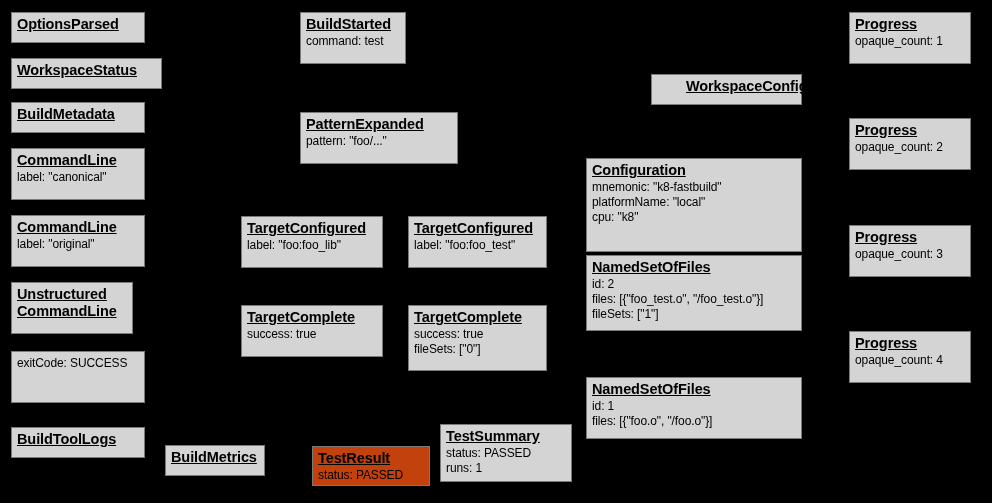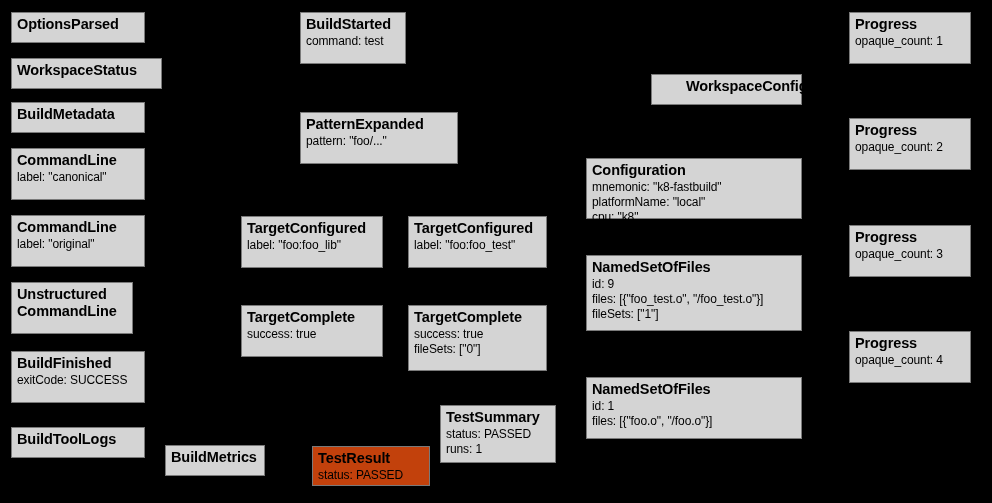--- a/index.html
+++ b/index.html
@@ -19,20 +19,21 @@
     position: absolute;
     box-sizing: border-box;
     background: #d4d4d4;
     border: 1px solid #7a7a7a;
     padding: 3px 5px 4px 5px;
   }
   .node-title {
     font-size: 14.5px;
     font-weight: bold;
     color: #000000;
+    text-decoration: underline;
     line-height: 17px;
     display: block;
     white-space: pre-line;
     letter-spacing: -0.1px;
   }
   .node-fields {
     display: block;
     margin-top: 1px;
   }
   .node-field {
@@ -71,21 +72,20 @@
       <span class="node-fields">
         <span class="node-field">label: "original"</span>
       </span>
     </div>
     <div class="node" style="left: 11px; top: 282px; width: 122px; height: 52px; background: rgb(212, 212, 212); border-color: rgb(122, 122, 122); color: rgb(0, 0, 0);">
       <span class="node-title">Unstructured
 CommandLine</span>
       <span class="node-fields"></span>
     </div>
     <div class="node" style="left: 11px; top: 351px; width: 134px; height: 52px; background: rgb(212, 212, 212); border-color: rgb(122, 122, 122); color: rgb(0, 0, 0);">
-      <span class="node-title">BuildFinished</span>
       <span class="node-fields">
         <span class="node-field">exitCode: SUCCESS</span>
       </span>
     </div>
     <div class="node" style="left: 11px; top: 427px; width: 134px; height: 31px; background: rgb(212, 212, 212); border-color: rgb(122, 122, 122); color: rgb(0, 0, 0);">
       <span class="node-title">BuildToolLogs</span>
       <span class="node-fields"></span>
     </div>
     <div class="node" style="left: 165px; top: 445px; width: 100px; height: 31px; background: rgb(212, 212, 212); border-color: rgb(122, 122, 122); color: rgb(0, 0, 0);">
       <span class="node-title">BuildMetrics</span>
@@ -127,43 +127,43 @@
         <span class="node-field">success: true</span>
         <span class="node-field">fileSets: ["0"]</span>
       </span>
     </div>
     <div class="node" style="left: 312px; top: 446px; width: 118px; height: 40px; background: #c2410c; border-color: rgb(122, 122, 122); color: rgb(0, 0, 0);">
       <span class="node-title">TestResult</span>
       <span class="node-fields">
         <span class="node-field">status: PASSED</span>
       </span>
     </div>
-    <div class="node" style="left: 440px; top: 405px; width: 116px; height: 58px; background: rgb(212, 212, 212); border-color: rgb(122, 122, 122); color: rgb(0, 0, 0);">
+    <div class="node" style="left: 440px; top: 424px; width: 132px; height: 58px; background: rgb(212, 212, 212); border-color: rgb(122, 122, 122); color: rgb(0, 0, 0);">
       <span class="node-title">TestSummary</span>
       <span class="node-fields">
         <span class="node-field">status: PASSED</span>
         <span class="node-field">runs: 1</span>
       </span>
     </div>
     <div class="node" style="left: 651px; top: 74px; width: 151px; height: 31px; background: rgb(212, 212, 212); border-color: rgb(122, 122, 122); color: rgb(0, 0, 0); padding-left: 34px;">
       <span class="node-title">WorkspaceConfig</span>
       <span class="node-fields"></span>
     </div>
-    <div class="node" style="left: 586px; top: 158px; width: 216px; height: 61px; background: rgb(212, 212, 212); border-color: rgb(122, 122, 122); color: rgb(0, 0, 0);">
+    <div class="node" style="left: 586px; top: 158px; width: 216px; height: 94px; background: rgb(212, 212, 212); border-color: rgb(122, 122, 122); color: rgb(0, 0, 0);">
       <span class="node-title">Configuration</span>
       <span class="node-fields">
         <span class="node-field">mnemonic: "k8-fastbuild"</span>
         <span class="node-field">platformName: "local"</span>
         <span class="node-field">cpu: "k8"</span>
       </span>
     </div>
     <div class="node" style="left: 586px; top: 255px; width: 216px; height: 76px; background: rgb(212, 212, 212); border-color: rgb(122, 122, 122); color: rgb(0, 0, 0);">
       <span class="node-title">NamedSetOfFiles</span>
       <span class="node-fields">
-        <span class="node-field">id: 9</span>
+        <span class="node-field">id: 2</span>
         <span class="node-field">files: [{"foo_test.o", "/foo_test.o"}]</span>
         <span class="node-field">fileSets: ["1"]</span>
       </span>
     </div>
     <div class="node" style="left: 586px; top: 377px; width: 216px; height: 62px; background: rgb(212, 212, 212); border-color: rgb(122, 122, 122); color: rgb(0, 0, 0);">
       <span class="node-title">NamedSetOfFiles</span>
       <span class="node-fields">
         <span class="node-field">id: 1</span>
         <span class="node-field">files: [{"foo.o", "/foo.o"}]</span>
       </span>

